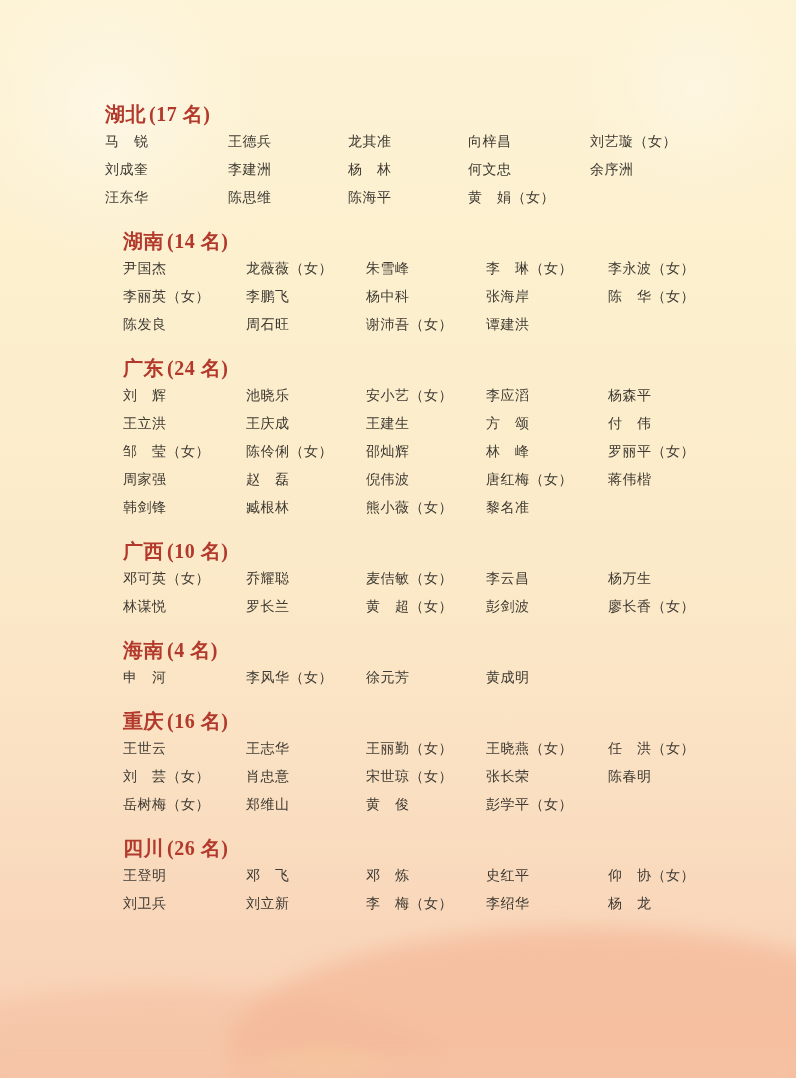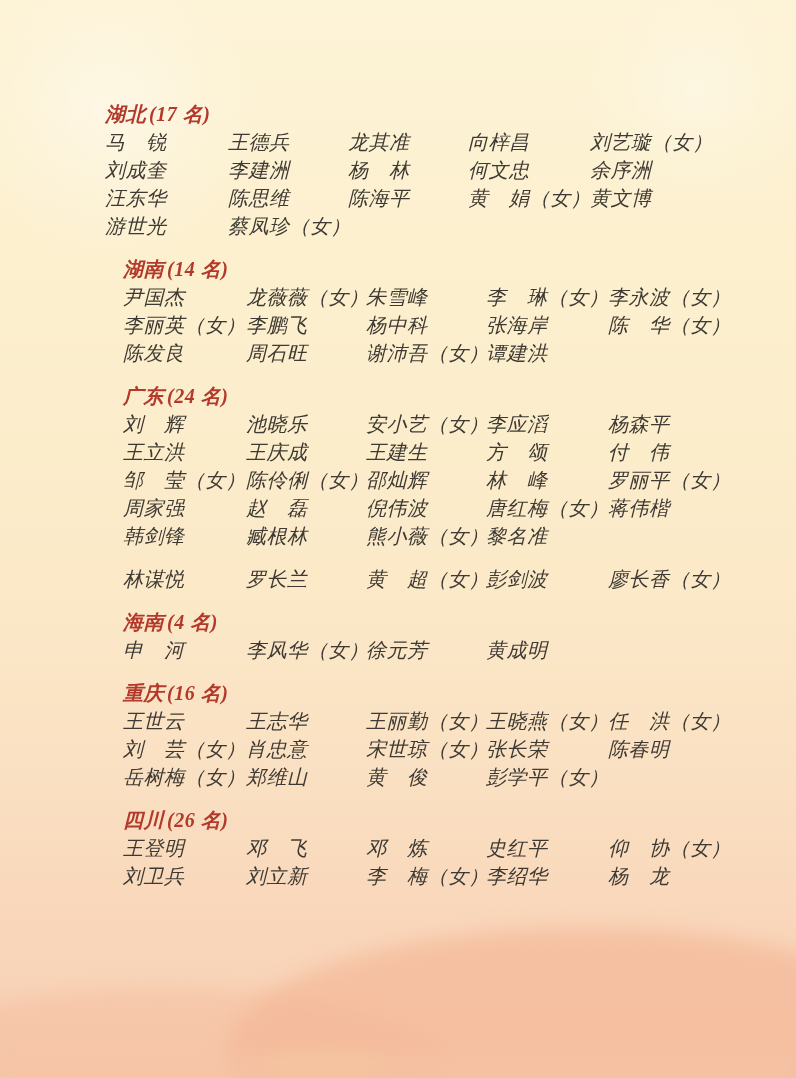--- a/index.html
+++ b/index.html
@@ -40,36 +40,35 @@
   }
   .bottom-band {
     position:absolute; left:0; right:0; bottom:-10px; height:34px;
     background:#f6c4a6; opacity:.55; filter:blur(8px);
   }
 
   .content {
     position:relative;
     padding: 100px 56px 0 105px;
     z-index: 2;
-    font-style: italic;
   }
   .province-section + .province-section { margin-top: 15px; margin-left: 18px; }
   .sec-header {
     font-size:20px;
     font-weight:bold;
     color:#b2392b;
     line-height:28px;
     letter-spacing:0.5px;
     white-space:pre;
   }
   .sec-header .count { margin-left:3px; }
   .name-row {
     display:grid;
     grid-template-columns: 123px 120px 120px 122px 1fr;
-    font-size:20px;
+    font-size:14px;
     color:#3e3a33;
     line-height:28px;
   }
   .person {
     white-space:pre;
     letter-spacing:0.5px;
     overflow:visible;
   }
 </style>
 </head>
@@ -94,28 +93,20 @@
           <span class="person">李建洲</span>
           <span class="person">杨　林</span>
           <span class="person">何文忠</span>
           <span class="person">余序洲</span>
         </div>
         <div class="name-row">
           <span class="person">汪东华</span>
           <span class="person">陈思维</span>
           <span class="person">陈海平</span>
           <span class="person">黄　娟（女）</span>
-          <span class="person">黄文博</span>
-        </div>
-        <div class="name-row">
-          <span class="person">游世光</span>
-          <span class="person">蔡凤珍（女）</span>
-          <span class="person"></span>
-          <span class="person"></span>
-          <span class="person"></span>
         </div>
       </section>
       <section class="province-section">
         <div class="sec-header"><span>湖南</span><span class="count">(14 名)</span></div>
         <div class="name-row">
           <span class="person">尹国杰</span>
           <span class="person">龙薇薇（女）</span>
           <span class="person">朱雪峰</span>
           <span class="person">李　琳（女）</span>
           <span class="person">李永波（女）</span>
@@ -167,20 +158,28 @@
         </div>
         <div class="name-row">
           <span class="person">韩剑锋</span>
           <span class="person">臧根林</span>
           <span class="person">熊小薇（女）</span>
           <span class="person">黎名准</span>
           <span class="person"></span>
         </div>
       </section>
       <section class="province-section">
+        <div class="sec-header"><span>广西</span><span class="count">(10 名)</span></div>
+        <div class="name-row">
+          <span class="person">邓可英（女）</span>
+          <span class="person">乔耀聪</span>
+          <span class="person">麦佶敏（女）</span>
+          <span class="person">李云昌</span>
+          <span class="person">杨万生</span>
+        </div>
         <div class="name-row">
           <span class="person">林谋悦</span>
           <span class="person">罗长兰</span>
           <span class="person">黄　超（女）</span>
           <span class="person">彭剑波</span>
           <span class="person">廖长香（女）</span>
         </div>
       </section>
       <section class="province-section">
         <div class="sec-header"><span>海南</span><span class="count">(4 名)</span></div>

